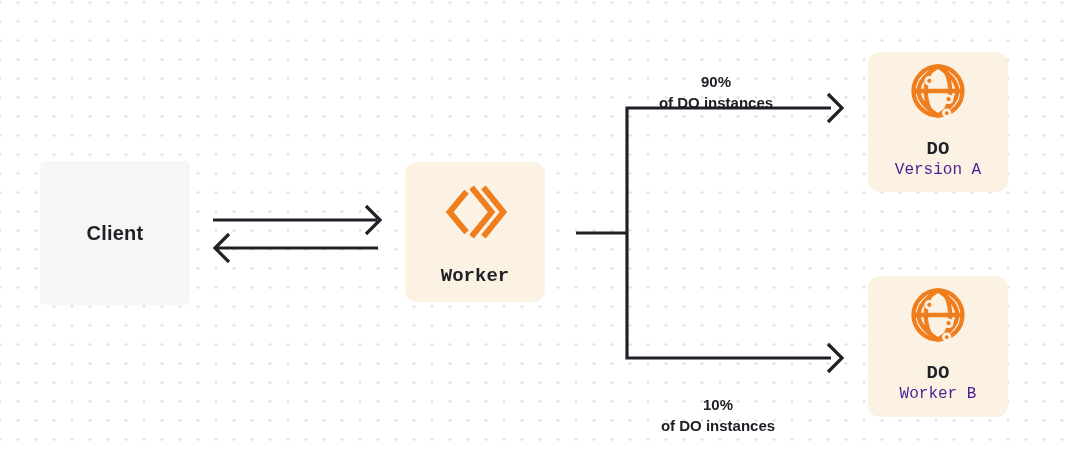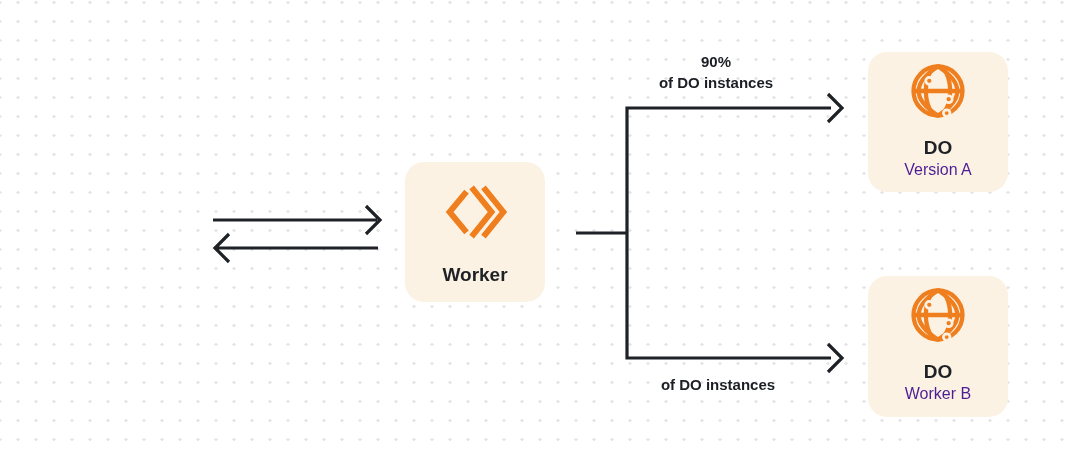--- a/index.html
+++ b/index.html
@@ -47,21 +47,22 @@
     border-radius: 6px;
   }
   .node--client .node__label {
     font-size: 20px;
     font-weight: 700;
     letter-spacing: 0.2px;
   }
 
   .node--cream {
     background: #fcf2e3;
-    border-radius: 19px;
+    border-radius: 12px;
+    font-family: Liberation Mono, monospace;
   }
 
   .node--worker {
     left: 405px; top: 162px;
     width: 140px; height: 140px;
     justify-content: flex-start;
     padding-top: 16px;
   }
   .node--worker .node__icon { margin-bottom: 14px; }
   .node--worker .node__label {
@@ -87,39 +88,43 @@
   }
 
   .edge-label {
     position: absolute;
     width: 240px;
     text-align: center;
     font-size: 15px;
     font-weight: 700;
     line-height: 21px;
     color: #1b1e23;
+    margin-top: 20px;
   }
   .edge-label--top    { left: 596px; top: 51px; }
   .edge-label--bottom { left: 598px; top: 374px; }
   .edge-label span { display: block; }
 </style>
 </head>
 <body>
 
 <div class="canvas">
 
   <svg class="overlay" viewBox="0 0 1072 452" aria-hidden="true">
     <path d="M213 220 H377 M366 206 L380 220 L366 234"></path>
     <path d="M378 248 H216 M229 234 L215 248 L229 262"></path>
     <path d="M576 233 H627"></path>
     <path d="M831 108 H627 V358 H831"></path>
     <path d="M828 94 L842 108 L828 122"></path>
     <path d="M828 344 L842 358 L828 372"></path>
   </svg>
 
+  <div class="node node--client">
+    <span class="node__label">Client</span>
+  </div>
 
   <div class="node node--cream node--worker">
     <span class="node__icon">
       <svg width="66" height="68" viewBox="0 0 78 76" aria-hidden="true">
         <g fill="none" stroke="#ef7e1e" stroke-width="7" stroke-linecap="butt" stroke-linejoin="miter">
           <path d="M29 14 L9 38 L29 62"></path>
           <path d="M35 9 L58.5 38 L35 67"></path>
           <path d="M49 9 L72.5 38 L49 67"></path>
         </g>
       </svg>
@@ -167,16 +172,17 @@
     </span>
     <span class="node__title">DO</span>
     <span class="node__subtitle">Worker B</span>
   </div>
 
   <div class="edge-label edge-label--top">
     <span>90%</span>
     <span>of DO instances</span>
   </div>
   <div class="edge-label edge-label--bottom">
+    <span>10%</span>
     <span>of DO instances</span>
   </div>
 
 </div>
 
 </body></html>

